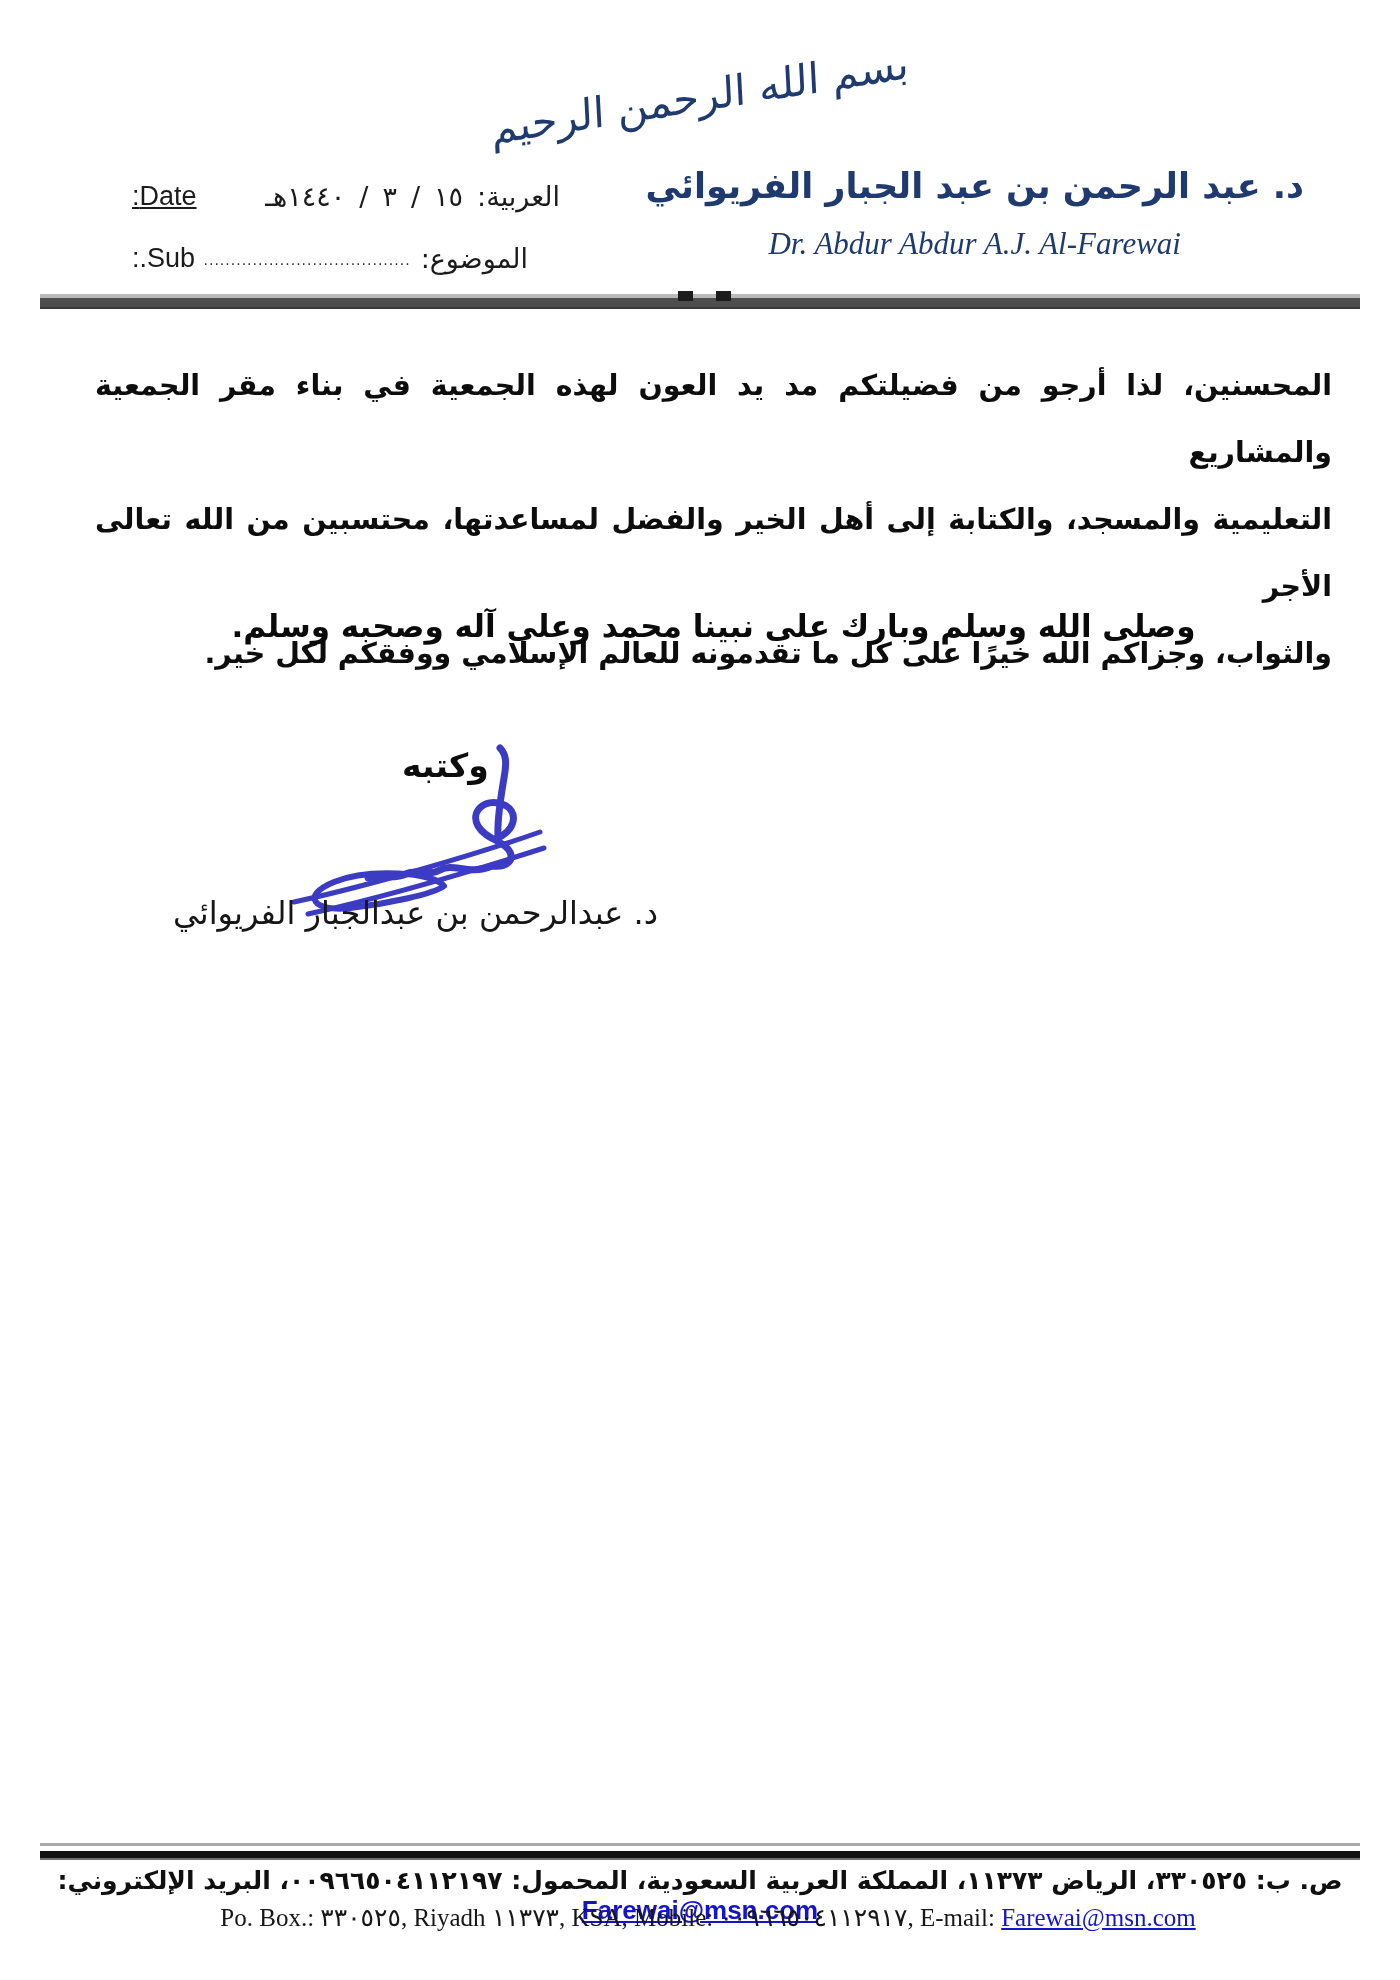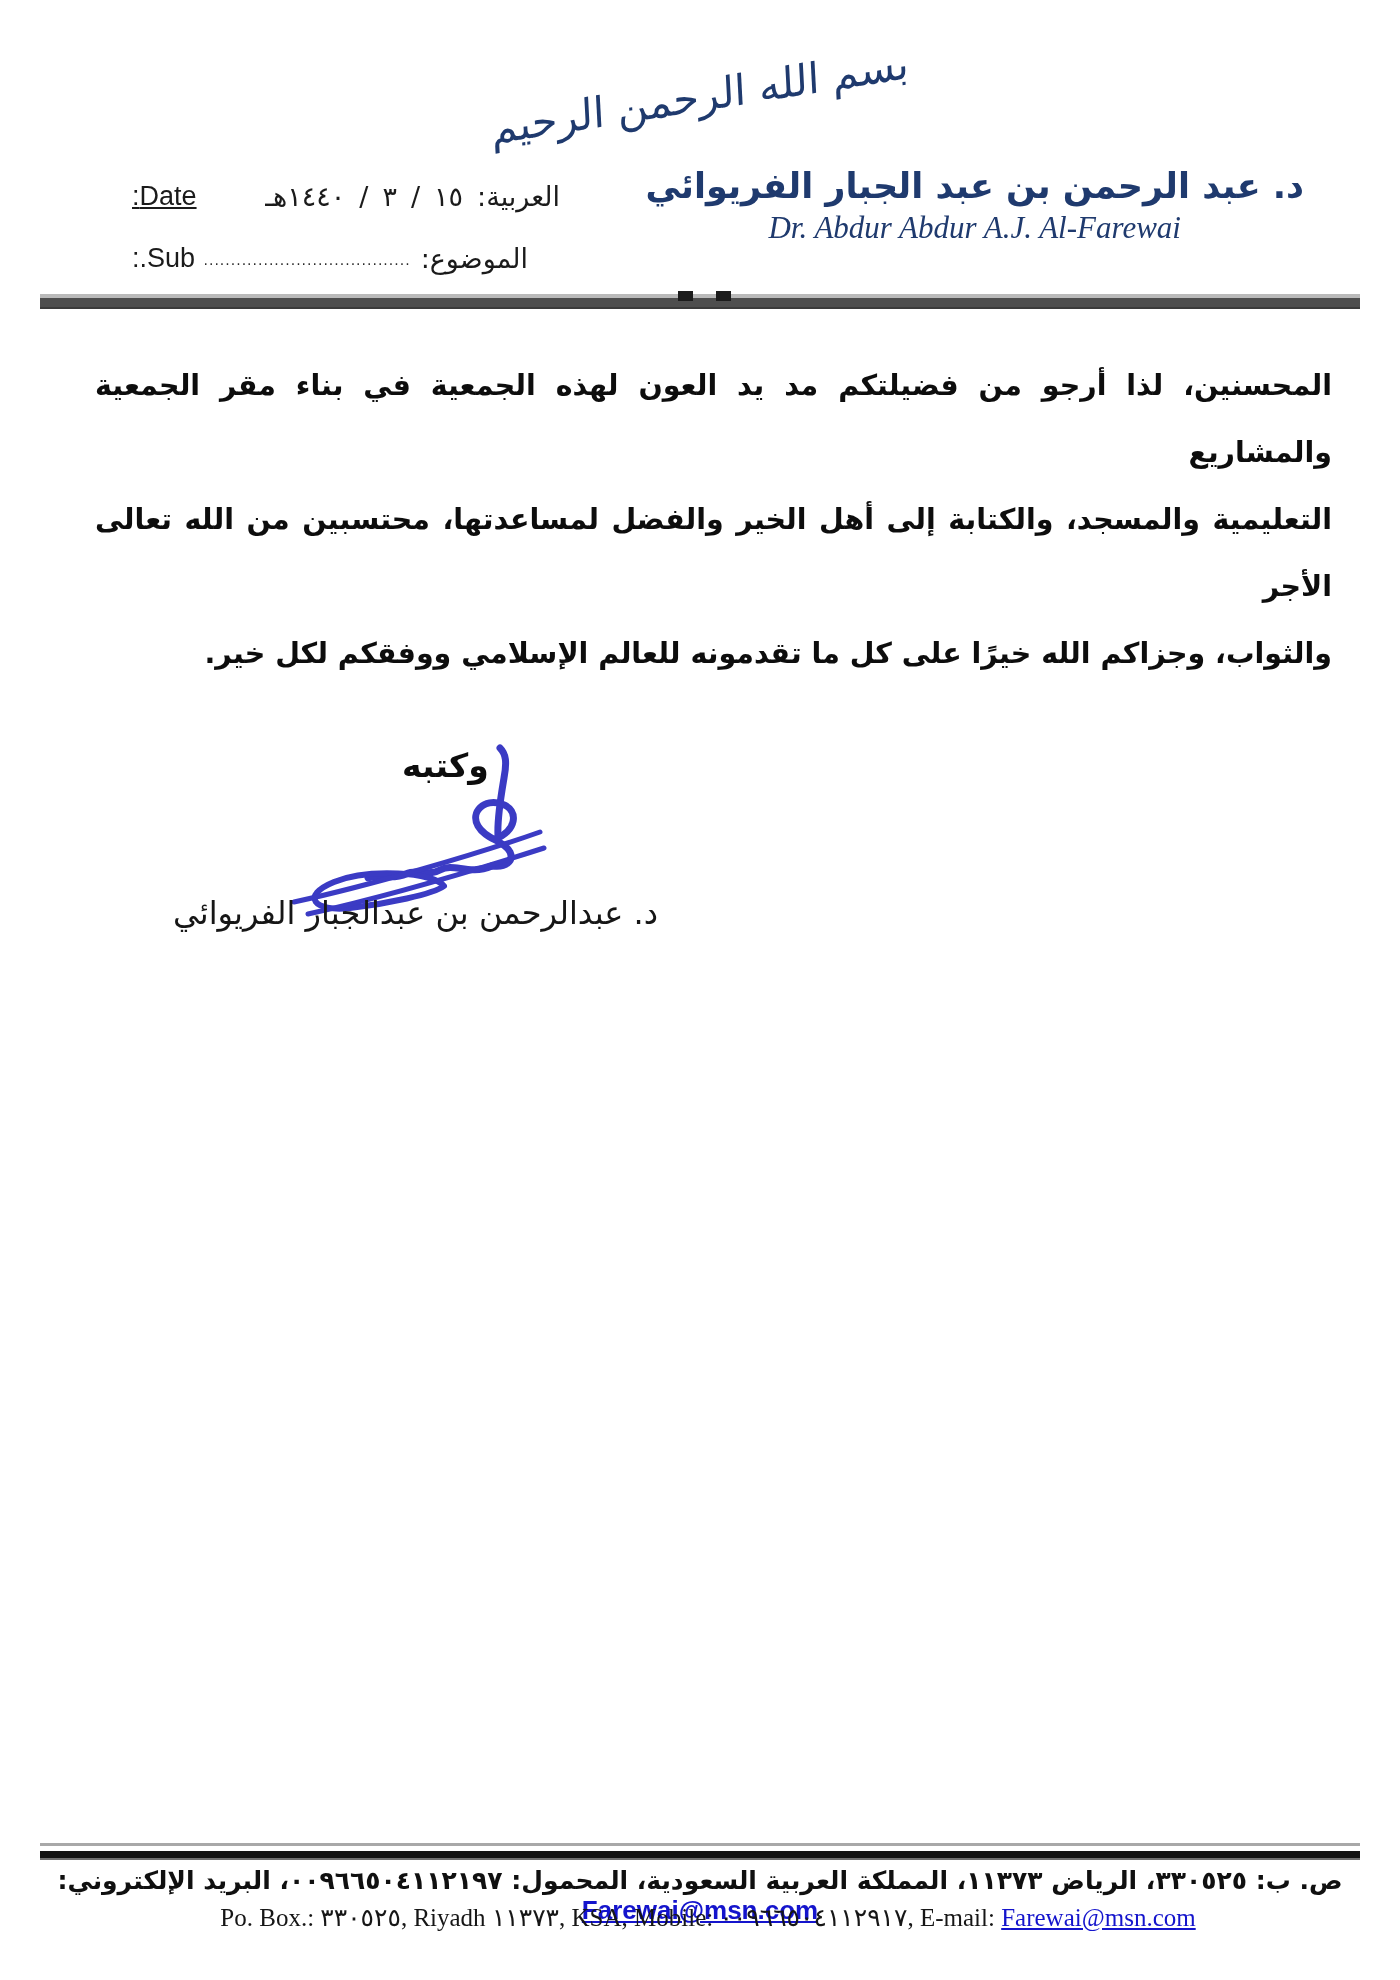--- a/index.html
+++ b/index.html
@@ -10,21 +10,21 @@
   }
 
   
   .bismillah { position:absolute; top:72px; left:0; right:0; text-align:center; }
   .bismillah span {
     display:inline-block; transform:rotate(-9deg) skewX(-6deg);
     font-size:42px; color:#1f3a6e; letter-spacing:-1px;
   }
 
   
-  .name-block { position:absolute; top:166px; right:96px; display:flex; flex-direction:column; align-items:center; gap:4px; }
+  .name-block { position:absolute; top:166px; right:96px; display:flex; flex-direction:column; align-items:center; gap:20px; }
   .name-ar { direction:rtl; font-size:35px; font-weight:bold; color:#1f3a6e; white-space:nowrap; }
   .name-en { font-family:"Liberation Serif", "DejaVu Serif", serif; font-style:italic; font-size:31px; color:#1f3a6e; white-space:nowrap; }
 
   
   .date-row {
     position:absolute; top:181px; left:132px; width:428px;
     direction:rtl; display:flex; align-items:center; gap:14px;
     font-size:27px; color:#1b1b1b;
   }
   .date-row .en-label { margin-right:auto; font-family:"Liberation Sans", sans-serif;text-decoration:underline; }
@@ -122,20 +122,21 @@
     <div class="divider-mark m1"></div>
     <div class="divider-mark m2"></div>
   </div>
 
   <div class="body-text">
     <div class="body-line">المحسنين، لذا أرجو من فضيلتكم مد يد العون لهذه الجمعية في بناء مقر الجمعية والمشاريع</div>
     <div class="body-line">التعليمية والمسجد، والكتابة إلى أهل الخير والفضل لمساعدتها، محتسبين من الله تعالى الأجر</div>
     <div class="body-line last">والثواب، وجزاكم الله خيرًا على كل ما تقدمونه للعالم الإسلامي ووفقكم لكل خير.</div>
   </div>
 
+  <div class="salawat">وصلى الله وسلم وبارك على نبينا محمد وعلى آله وصحبه وسلم.</div>
 
   <div class="written-by">وكتبه</div>
 
   <svg class="signature-svg" width="300" height="175" viewBox="0 0 300 175" aria-hidden="true">
     <g fill="none" stroke="#3b3bc4" stroke-linecap="round" stroke-linejoin="round">
       <path d="M252 4 C258 10 259 18 256 34 C253 52 249 74 250 92" stroke-width="7"></path>
       <path d="M247 95 C268 88 272 66 254 60 C236 54 222 68 230 82 C238 96 256 96 262 108 C266 117 258 124 244 122" stroke-width="7"></path>
       <path d="M244 122 C220 132 206 118 192 126 C180 133 170 124 158 130 C146 136 132 130 120 134" stroke-width="7"></path>
       <path d="M196 142 C186 128 120 124 86 138 C52 152 66 168 102 164 C138 160 186 150 196 142 Z" stroke-width="6"></path>
       <path d="M46 158 C120 142 230 110 292 88" stroke-width="5"></path>

